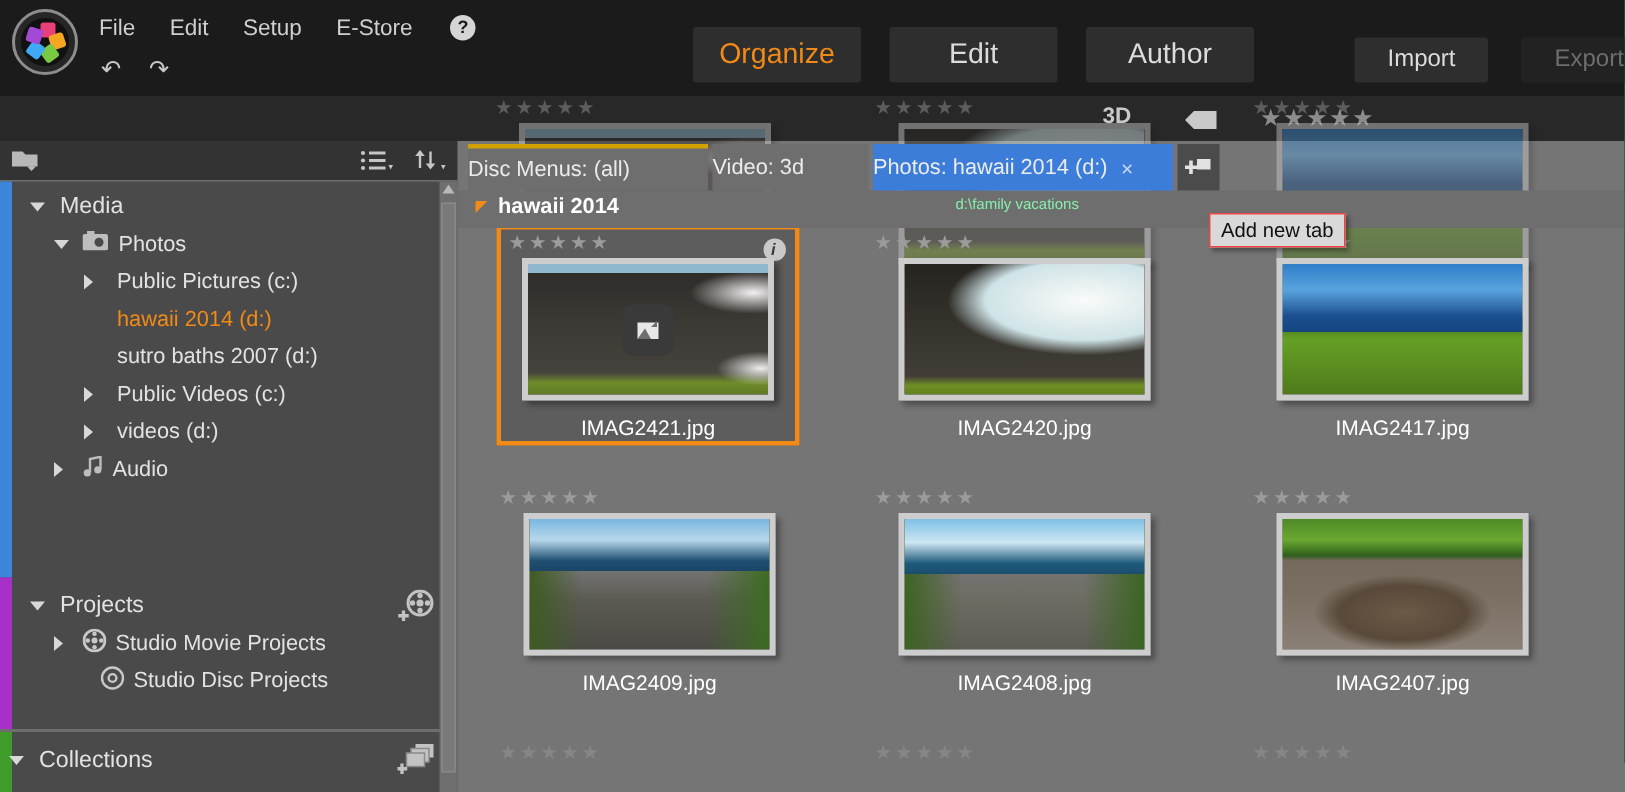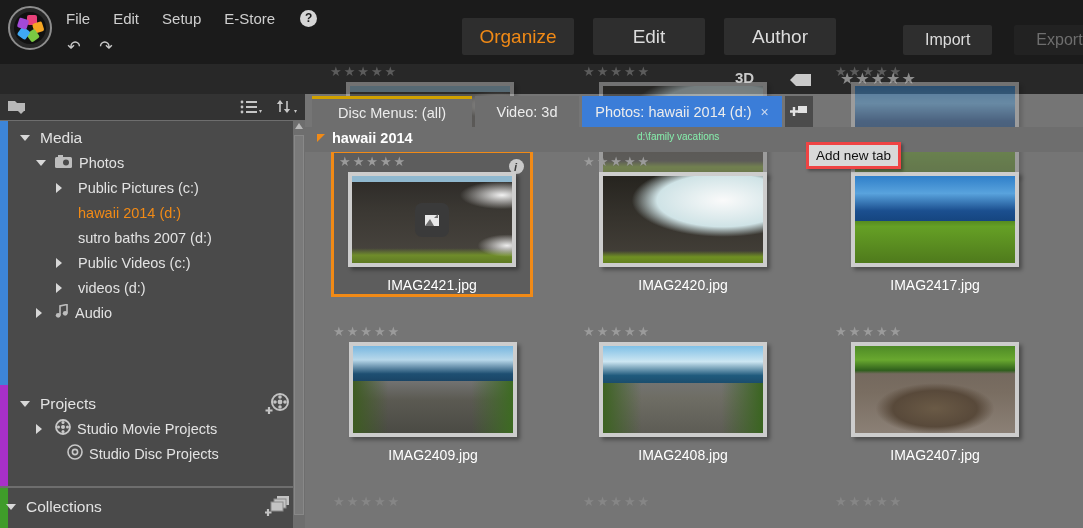--- a/index.html
+++ b/index.html
@@ -63,36 +63,36 @@
 
   .sb-scroll { position:absolute; left:293px; top:27px; width:12px; height:407px; background:#6e6e6e; }
   .sb-thumb { position:absolute; left:1px; top:14px; width:10px; height:380px; background:#7a7a7a; border:1px solid #888; }
   .sb-arrow-up { position:absolute; left:2px; top:2px; width:0;height:0;
                  border-left:4px solid transparent;border-right:4px solid transparent;border-bottom:6px solid #b9b9b9; }
 
   
   .main { position:absolute; left:305px; top:94px; width:778px; height:434px; background:#757575; }
 
   .tabrow { position:absolute; left:305px; top:96px; width:778px; height:31px; }
-  .tab { position:absolute; top:0; height:31px; display:flex; align-items:center; justify-content:center;
+  .tab { position:absolute; top:0; height:31px; display:flex; align-items:center; justify-content:flex-start;
          font-size:14.5px; color:#ececec; background:#6e6e6e; }
   .tab.t1 { left:7px; width:160px; border-top:3px solid #d1a100; }
   .tab.t2 { left:170px; width:104px; }
   .tab.t3 { left:277px; width:200px; background:#3b7dd8; }
   .tab .x { margin-left:9px; color:#cbd9ef; font-size:14px; }
   .addtab { position:absolute; left:480px; top:0; width:28px; height:31px; background:#4b4b4b;
             display:flex; align-items:center; justify-content:center; }
 
   .pathrow { position:absolute; left:305px; top:127px; width:778px; height:25px; background:#6e6e6e; }
   .pathrow .crumb { position:absolute; left:12px; top:3px; display:flex; align-items:center; gap:7px;
                     font-size:14.5px; color:#fff; font-weight:bold; background:#6e6e6e; padding-right:4px; z-index:3; }
   .pathrow .loc { position:absolute; left:332px; top:4px; font-size:10px; color:#86efac; z-index:3; }
 
   .tooltip { position:absolute; left:806px; top:142px; background:#d9d9d9; color:#111; font-size:13.5px;
-             padding:3px 7px; border:3px solid #ef4444; box-shadow:2px 2px 3px rgba(0,0,0,.35); z-index:9; }
+             padding:3px 7px; border:1px solid #ef4444; box-shadow:2px 2px 3px rgba(0,0,0,.35); z-index:9; }
 
   
   .grid { position:absolute; left:305px; top:127px; width:778px; height:401px; }
   .cell { position:absolute; width:200px; }
   .cell .stars { font-size:13px; color:#9b9b9b; letter-spacing:2px; height:18px; }
   .cell .pic-wrap { display:flex; justify-content:center; }
   .cell .pic { width:168px; height:95px; border:4px solid #cdcdcd; box-shadow:3px 3px 4px rgba(0,0,0,.35);
                position:relative; overflow:hidden; }
   .cell .cap { text-align:center; font-size:14px; color:#fff; margin-top:10px; }
   .cell.faded { opacity:.45; }

